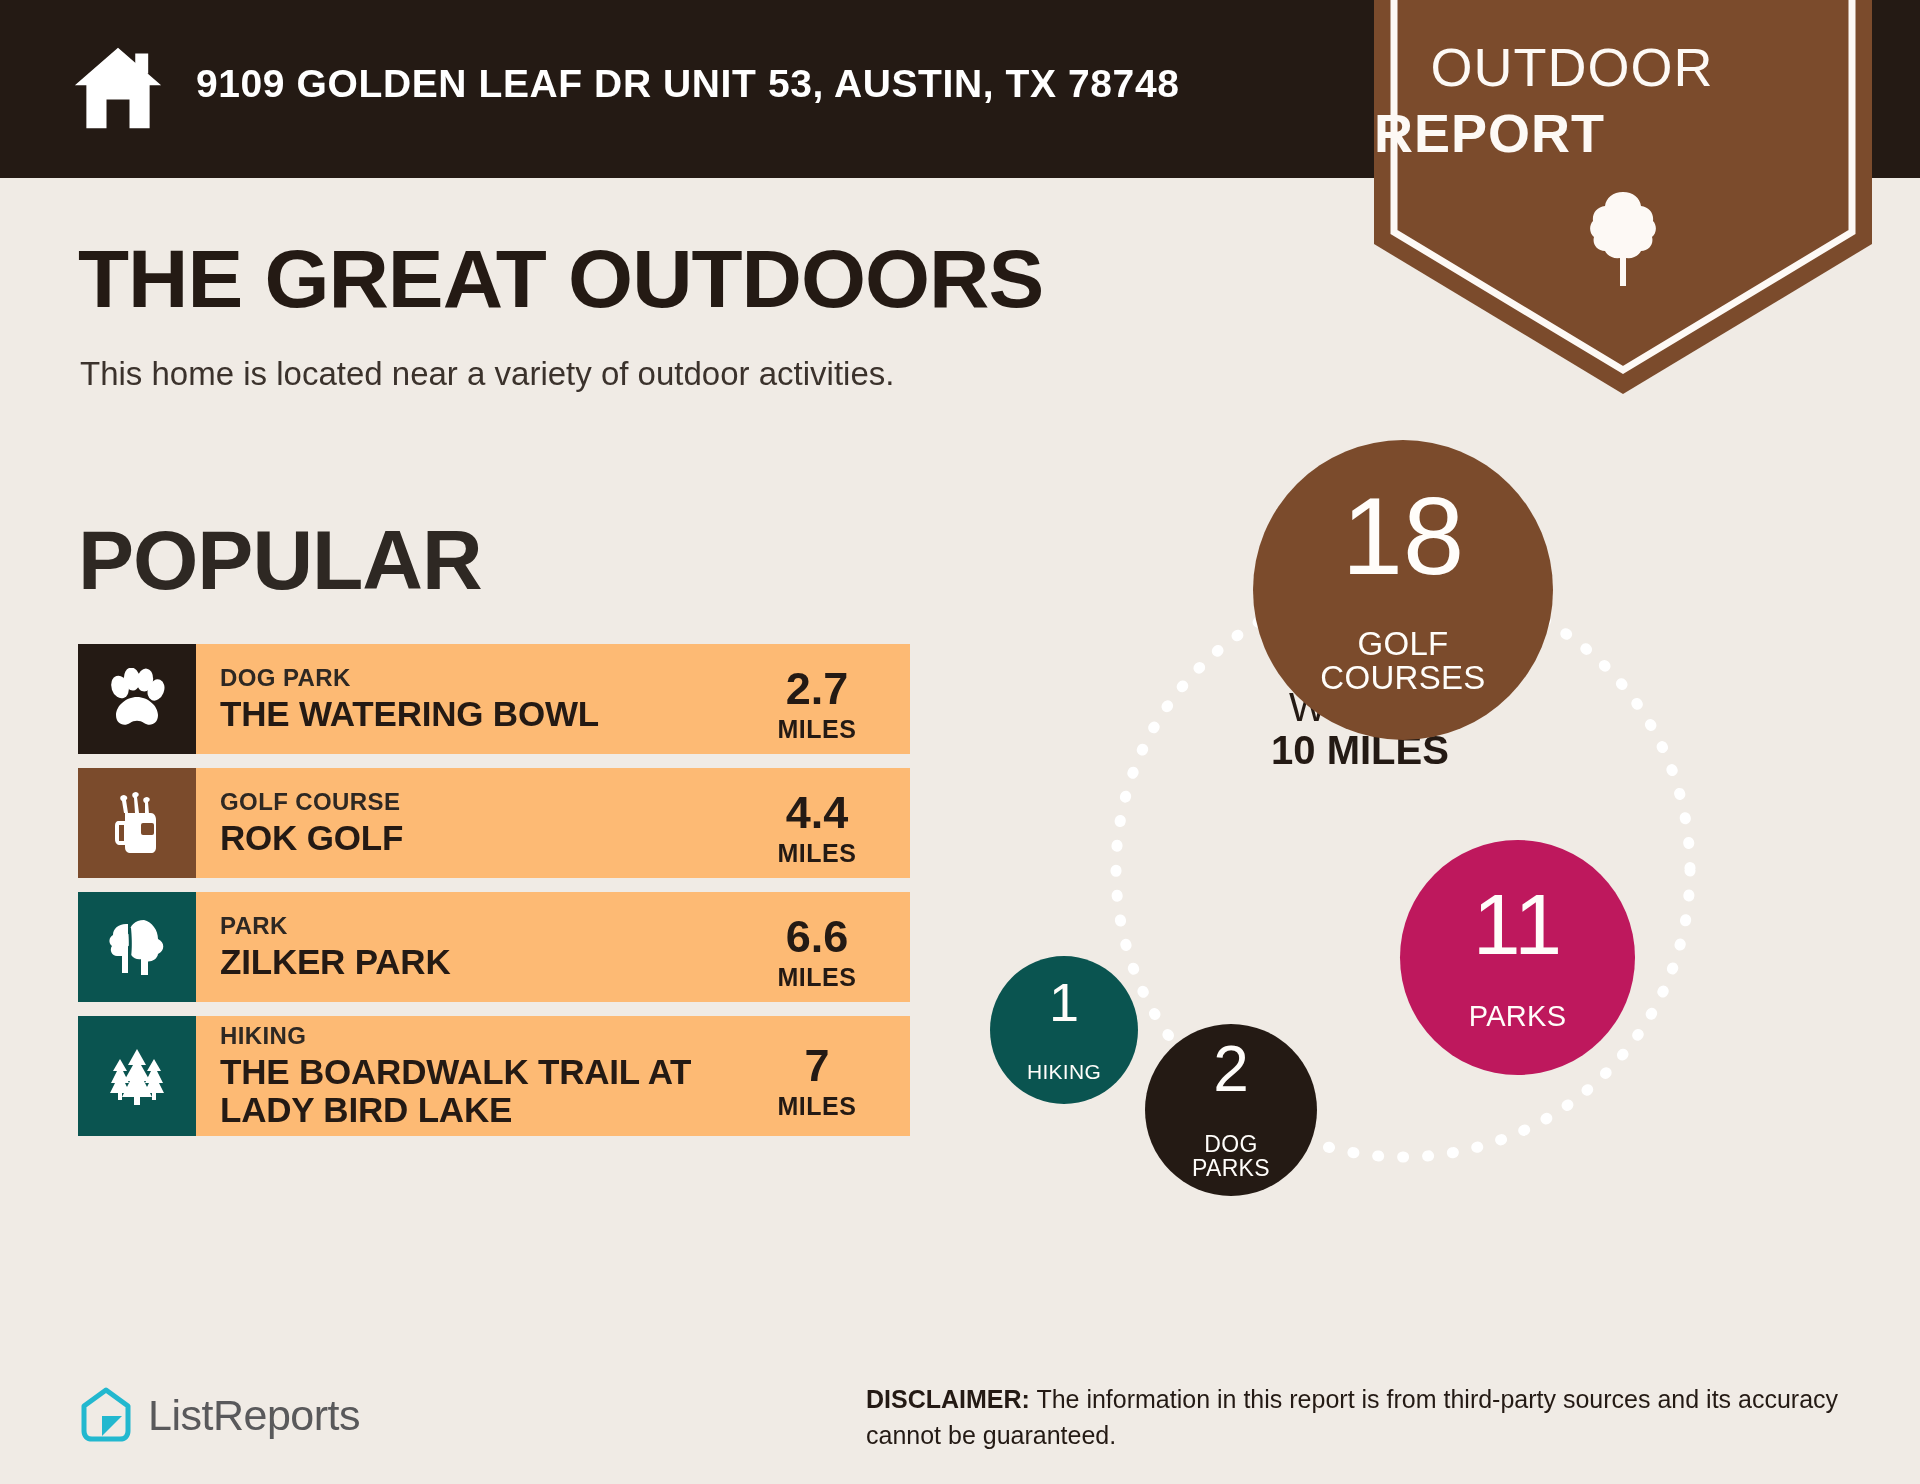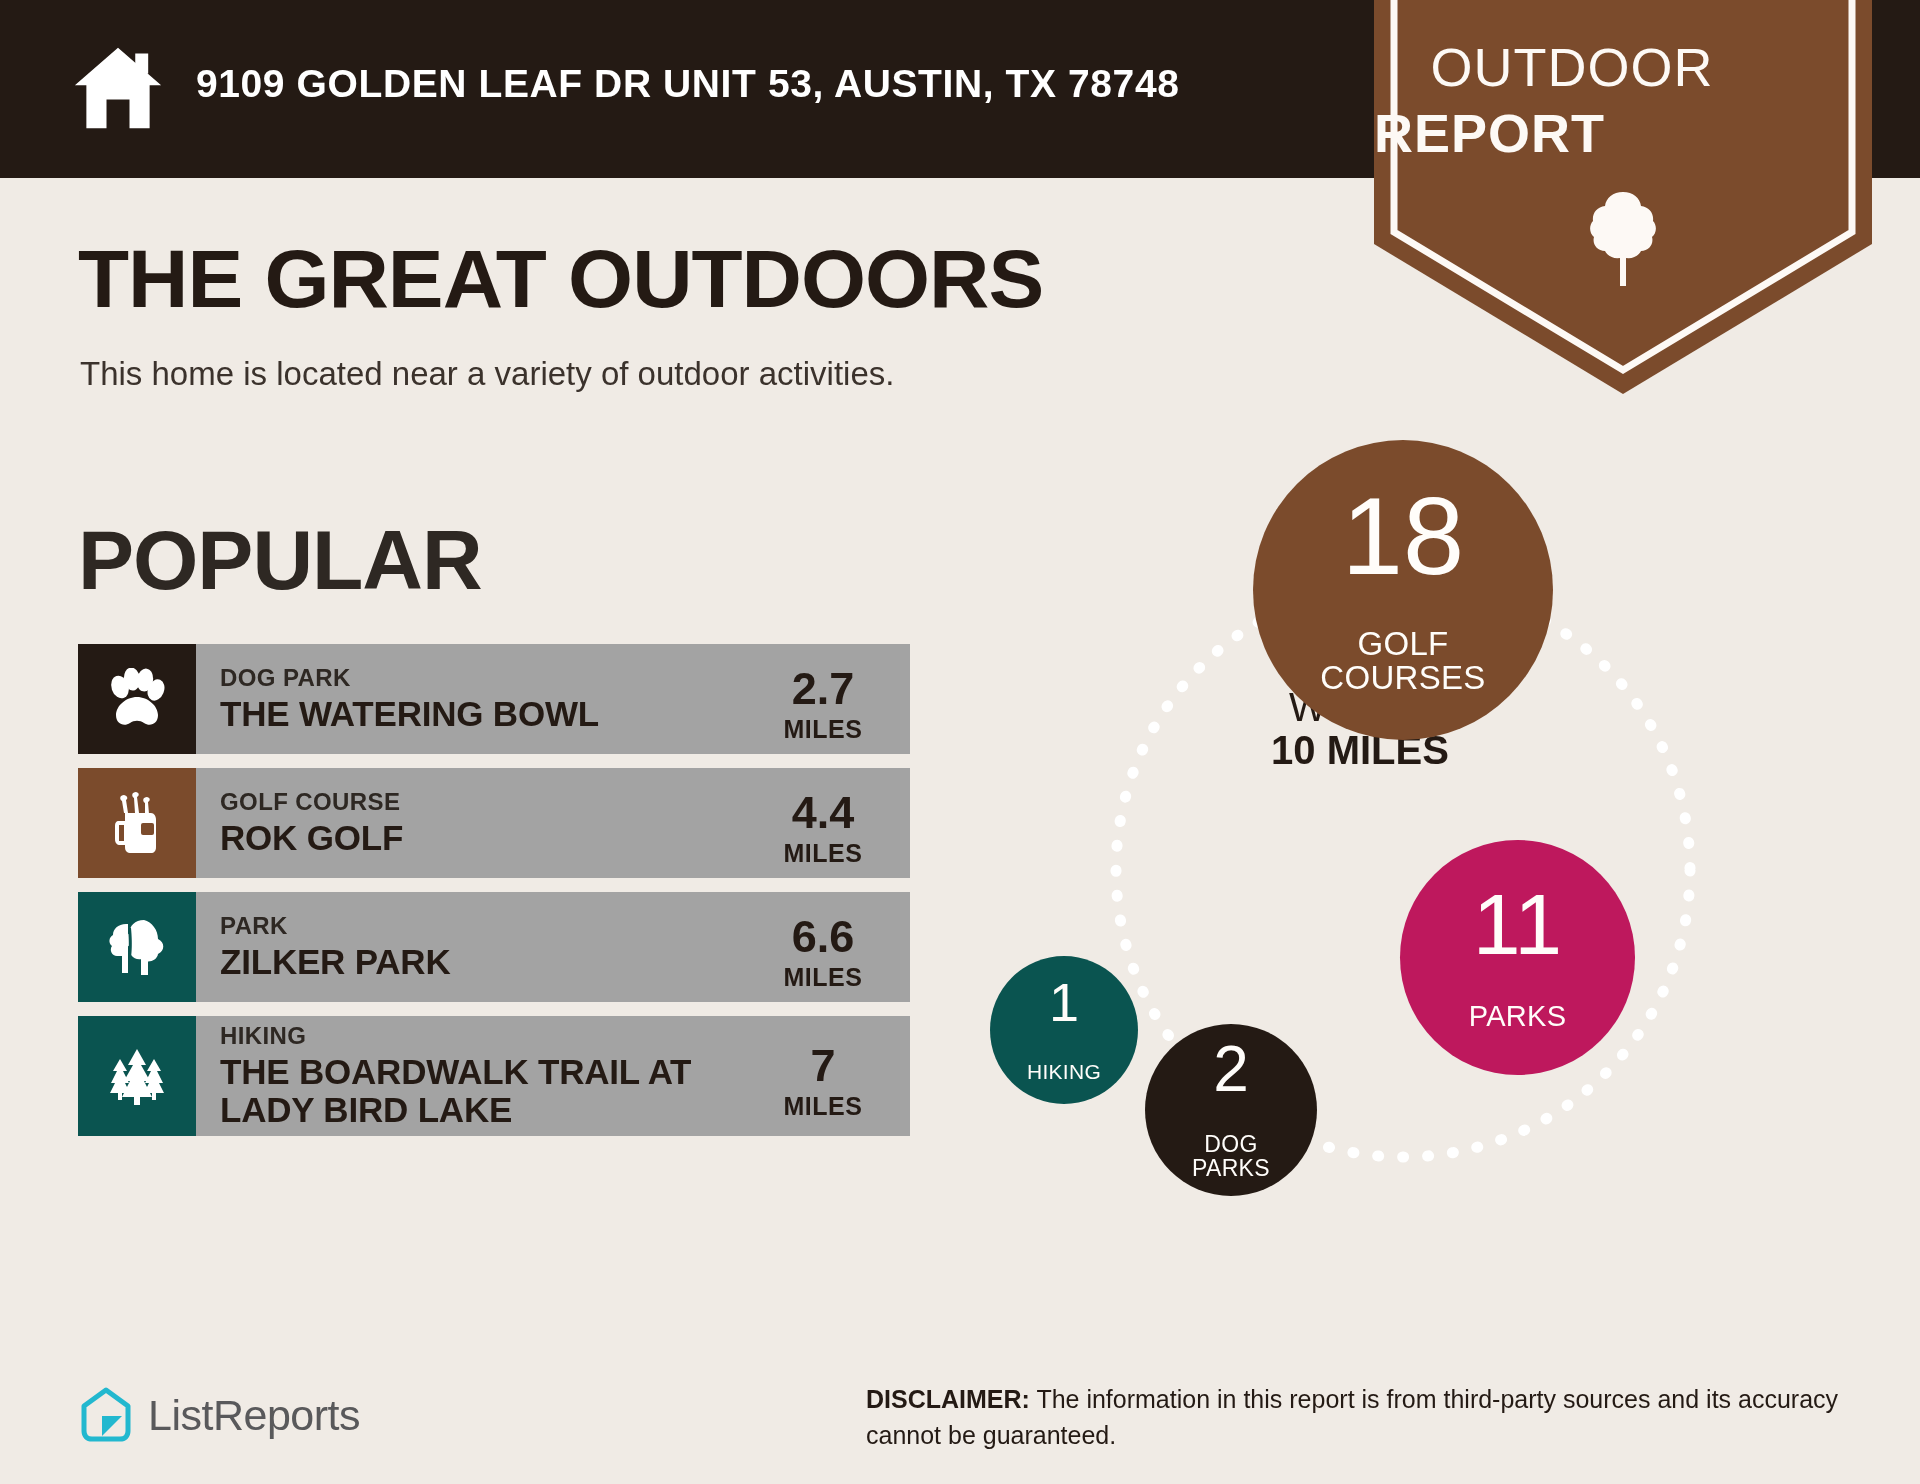--- a/index.html
+++ b/index.html
@@ -46,42 +46,42 @@
     font-size:33px;color:#3b322c;font-weight:normal;
   }
   .section-h{
     position:absolute;left:78px;top:512px;
     font-size:84px;font-weight:bold;color:#2e2823;letter-spacing:-1px;
   }
 
   
   .list{position:absolute;left:78px;top:644px;width:832px;}
   .row{
-    display:flex;align-items:stretch;background:#a3a3a3;
+    display:flex;align-items:stretch;background:#fdba74;
     margin-bottom:14px;min-height:110px;
   }
   .row-ico{
     width:118px;flex:0 0 118px;
     display:flex;align-items:center;justify-content:center;
   }
   .row-mid{
     flex:1 1 auto;display:flex;flex-direction:column;justify-content:center;
     padding:6px 8px 6px 24px;
   }
   .row-cat{
     font-size:24px;font-weight:bold;color:#2e2823;letter-spacing:.4px;
     line-height:1.15;
   }
   .row-name{
     font-size:35px;font-weight:bold;color:#241a14;letter-spacing:-.2px;
     line-height:1.1;margin-top:3px;
   }
   .row-dist{
     flex:0 0 130px;display:flex;flex-direction:column;
-    align-items:center;justify-content:center;padding-right:22px;margin-top:12px;
+    align-items:center;justify-content:center;padding-right:28px;margin-top:12px;
   }
   .row-num{font-size:45px;font-weight:bold;color:#241a14;line-height:1;}
   .row-unit{font-size:25px;font-weight:bold;color:#241a14;letter-spacing:.5px;margin-top:4px;}
 
   
   .diagram{position:absolute;left:1020px;top:415px;width:900px;height:920px;}
   .dots{position:absolute;left:0;top:0;}
   .bub{
     position:absolute;border-radius:50%;
     display:flex;flex-direction:column;align-items:center;justify-content:center;

